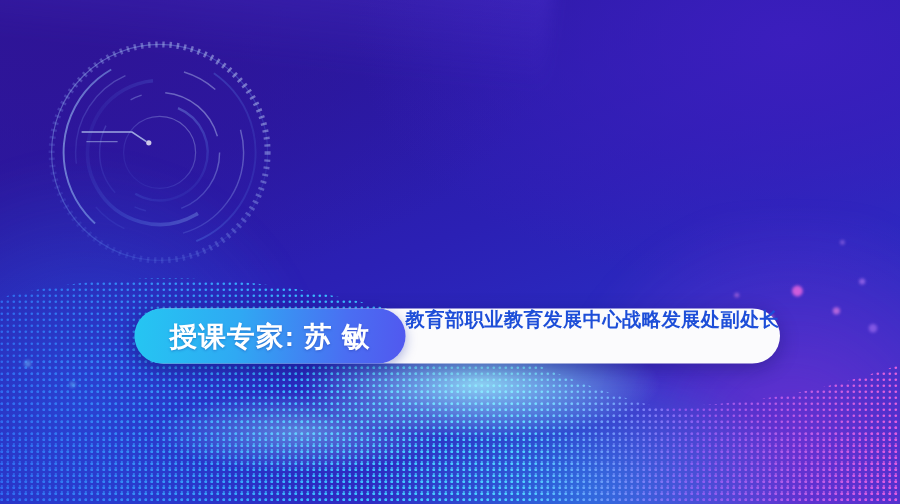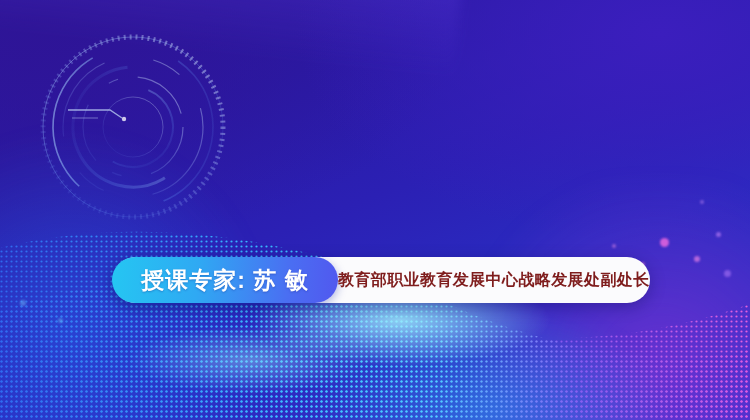--- a/index.html
+++ b/index.html
@@ -58,37 +58,37 @@
     -webkit-background-clip:text;background-clip:text;
     color:transparent;-webkit-text-fill-color:transparent;
     filter:drop-shadow(0 3px 6px rgba(10,10,80,.55));
   }
   .tline1{font-size:54px;letter-spacing:3px;}
   .tline2{font-size:54px;letter-spacing:3px;margin-top:9px;}
   
   .infobar{
     position:absolute;left:113px;top:257px;height:46px;width:537px;
     background:#fbfbfd;border-radius:23px;
-    display:flex;align-items:center;
+    display:flex;
     box-shadow:0 4px 16px rgba(10,10,70,.30);
   }
   .pill{
     height:46px;min-width:226px;border-radius:23px;
     background:linear-gradient(95deg,#25c6f2 0%,#2fa9f3 38%,#4a6ef2 78%,#5158ef 100%);
     display:flex;align-items:center;justify-content:center;
     box-shadow:0 3px 10px rgba(20,40,160,.35);
     margin-left:-1px;
   }
   .pill-text{
     color:#ffffff;font-size:23px;font-weight:700;letter-spacing:1px;
     text-shadow:0 1px 2px rgba(20,40,140,.35);
     white-space:nowrap;padding:0 16px;
   }
   .affil{
-    color:#7f1d1d;font-size:16px;font-weight:700;letter-spacing:.4px;
+    color:#1d4ed8;font-size:16px;font-weight:700;letter-spacing:.4px;
     white-space:nowrap;
   }
 </style>
 </head>
 <body>
 
 <div class="poster">
 
   <div class="diagband"></div>
   <div class="glowL"></div>

